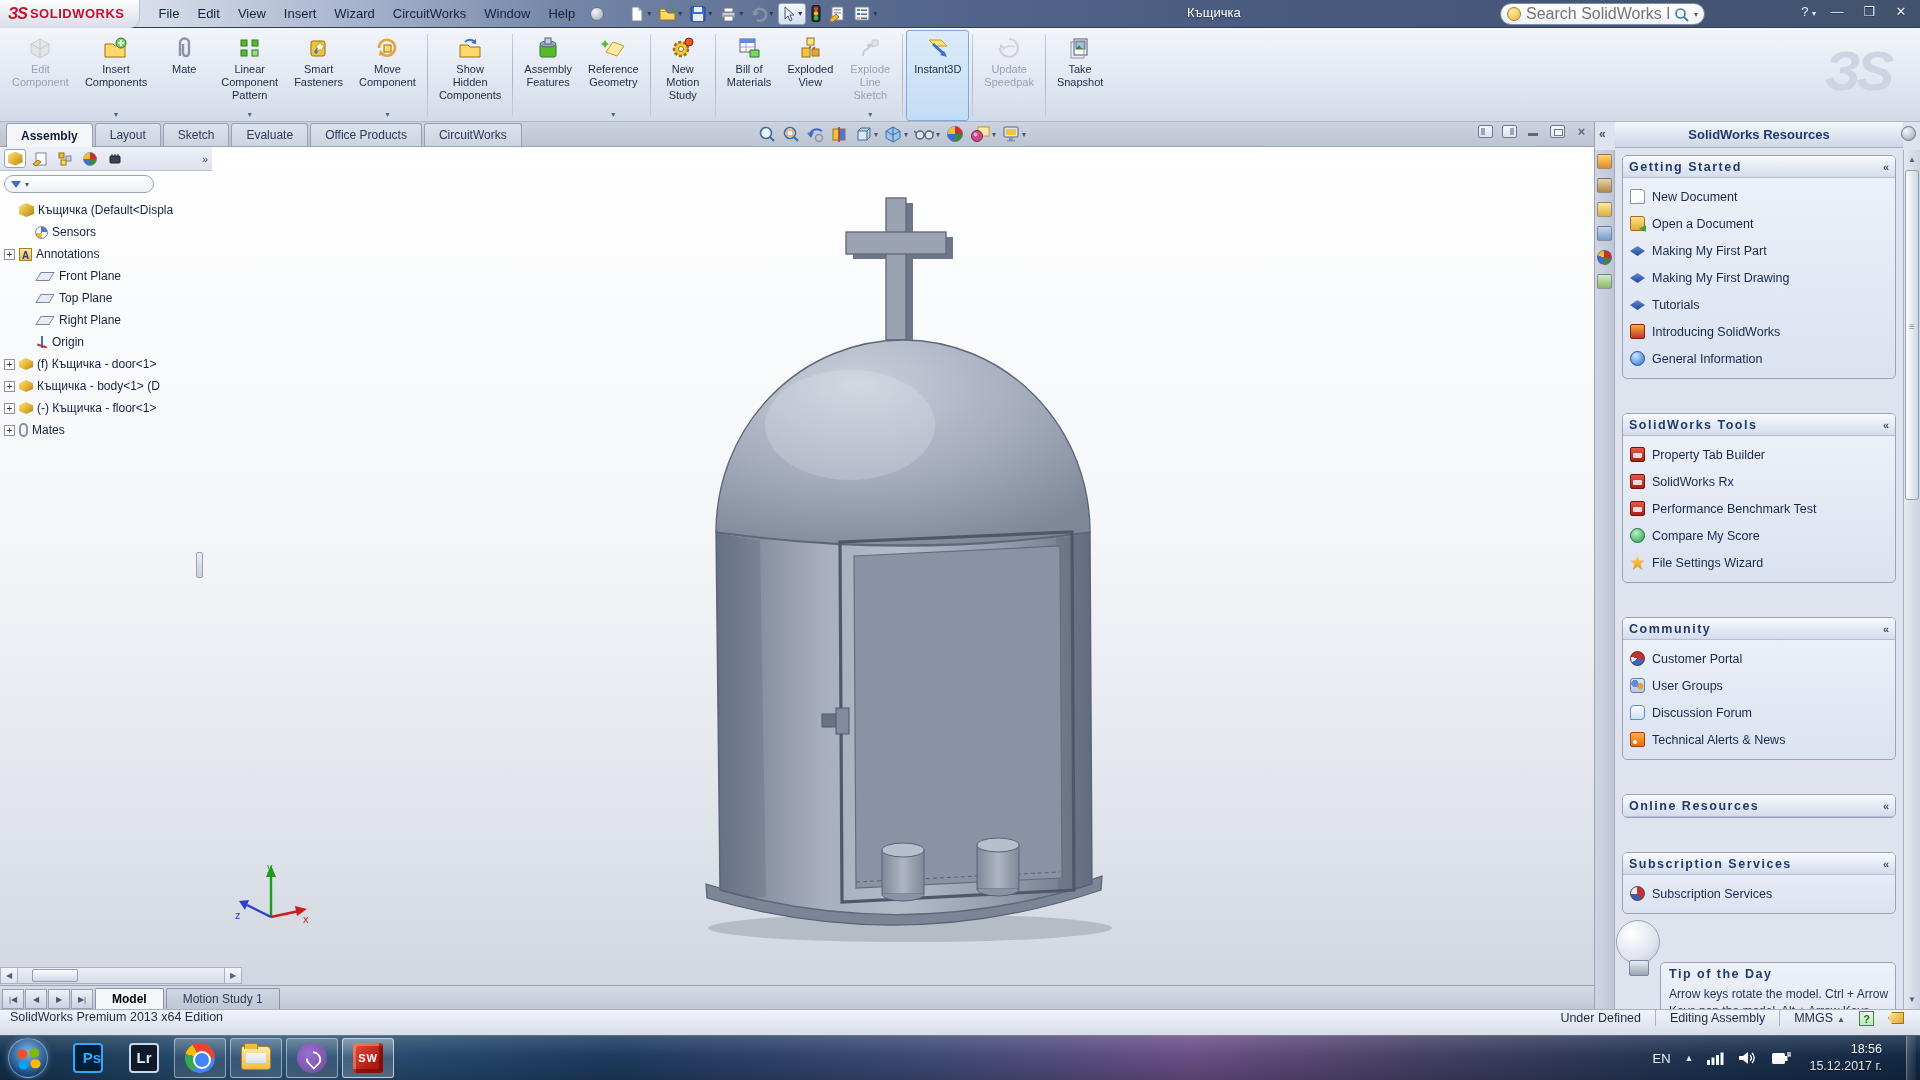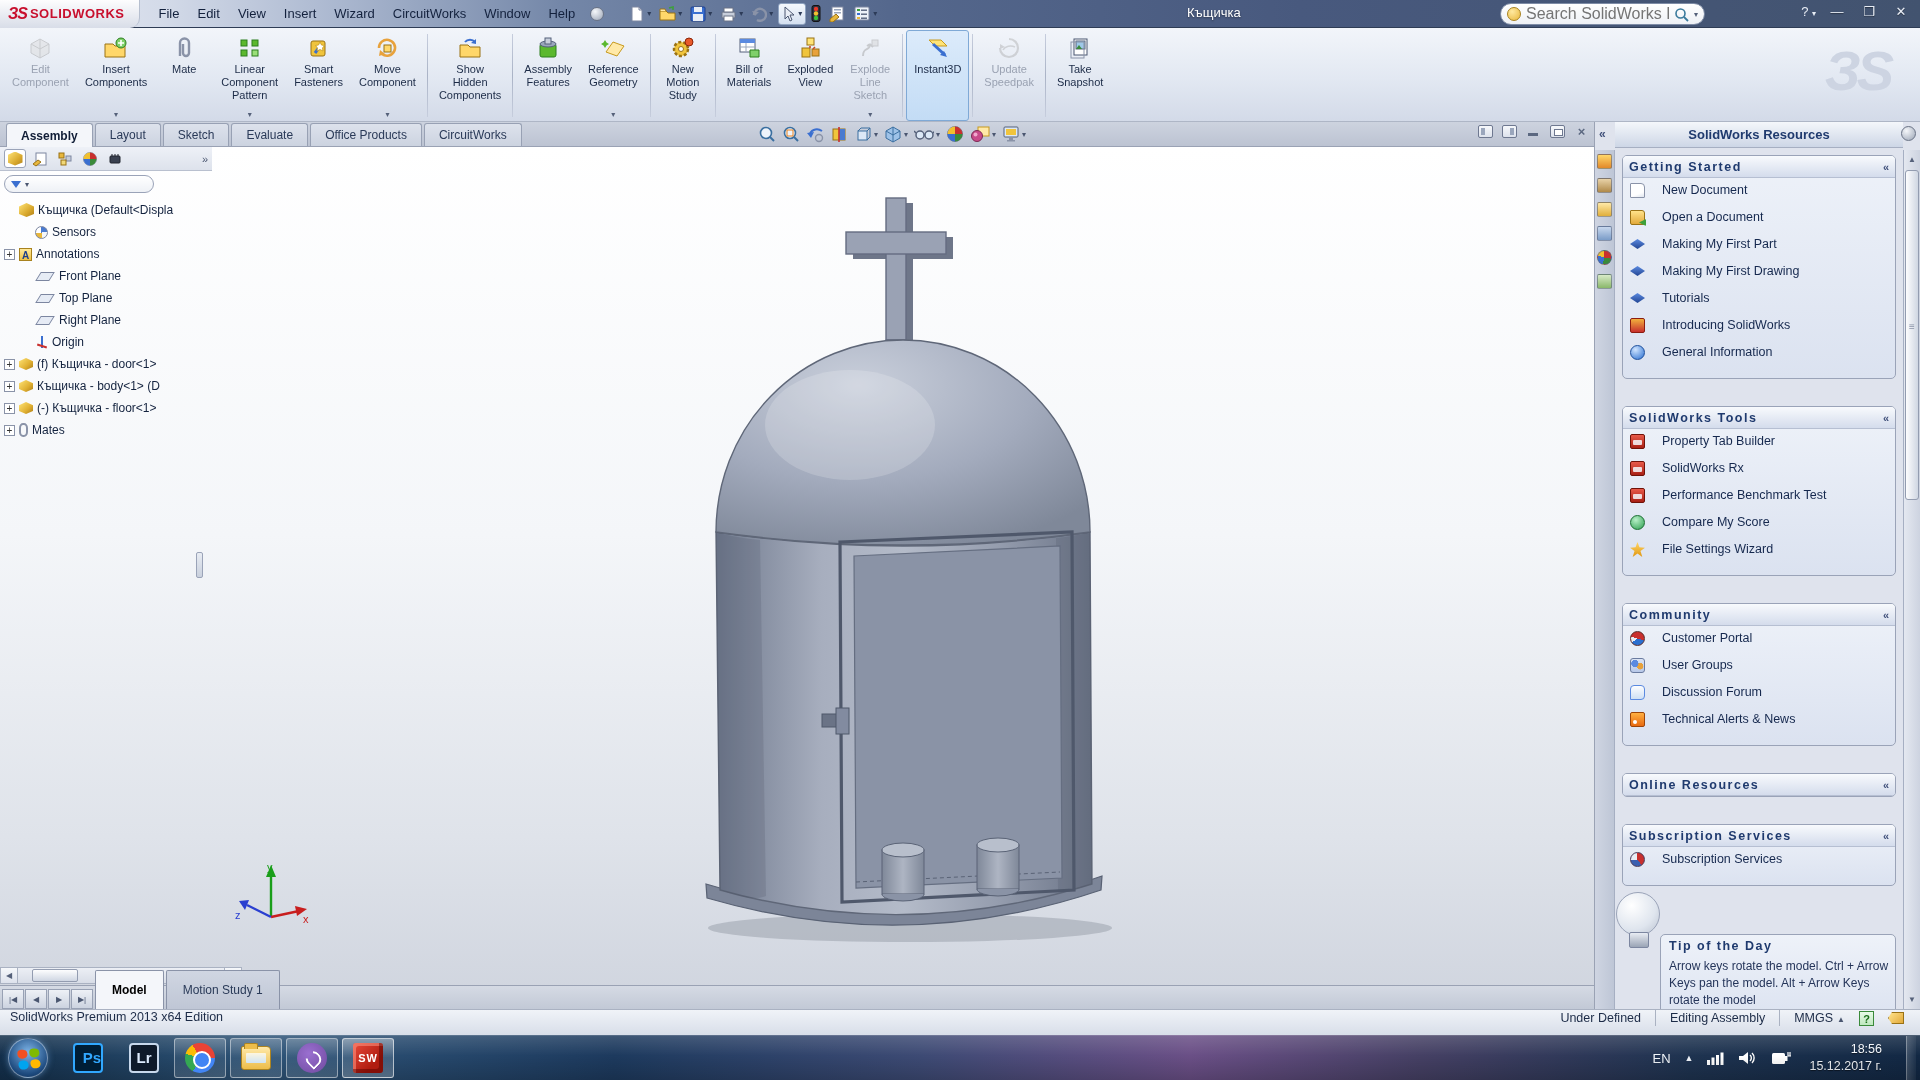--- a/index.html
+++ b/index.html
@@ -123,26 +123,26 @@
   .tp-strip{position:absolute;left:0;top:28px;width:20px;bottom:0;background:linear-gradient(90deg,#cfd5e2,#bec6d6);border-right:1px solid #a6afc2;
     display:flex;flex-direction:column;align-items:center;padding-top:4px;gap:9px}
   .st-ic{width:15px;height:15px;border-radius:2px;border:1px solid rgba(90,100,125,.6)}
   .tp-body{position:absolute;left:20px;top:26px;width:288px;bottom:0;padding:7px 7px 0;overflow:hidden}
   .tp-scroll{position:absolute;right:0;top:28px;width:17px;bottom:0;background:linear-gradient(90deg,#e4e8f0,#cdd3e0);border-left:1px solid #a6afc2}
   .sc-up,.sc-dn{position:absolute;left:1px;width:14px;height:15px;color:#55617a;font-size:8px;text-align:center;line-height:15px}
   .sc-up{top:2px}.sc-dn{bottom:2px}
   .sc-thumb{position:absolute;left:1px;top:20px;width:14px;height:330px;background:linear-gradient(90deg,#fdfdfe,#cfd6e2);border:1px solid #939cb0;border-radius:3px}
   .sc-thumb::after{content:"≡";position:absolute;left:3px;top:150px;color:#8a93a8;font-size:10px}
 
-  .tp-section{border:1px solid #9aa3b8;border-radius:5px;background:linear-gradient(#eef2f9,#dbe2f0);margin-bottom:27px;overflow:hidden}
+  .tp-section{border:1px solid #9aa3b8;border-radius:5px;background:linear-gradient(#eef2f9,#dbe2f0);margin-bottom:34px;overflow:hidden}
   .tp-sec-head{height:22px;background:linear-gradient(#f8fafd,#d4dcec);border-bottom:1px solid #b6bfd2;
     display:flex;align-items:center;padding:0 6px;font-weight:bold;color:#1f3a6e;font-size:12.5px;letter-spacing:1.5px}
   .tp-sec-head .chev{margin-left:auto;color:#40507a;font-size:11px;letter-spacing:0;font-weight:bold}
   .tp-items{padding:5px 4px 6px}
-  .tp-item{display:flex;gap:17px;height:27px;padding:0 3px;color:#15284e;font-size:12.5px;cursor:default}
+  .tp-item{display:flex;align-items:center;gap:7px;height:27px;padding:0 3px;color:#15284e;font-size:12.5px;cursor:default}
   .pi{width:15px;height:15px;flex:none;border-radius:2px}
   .pi-page{background:linear-gradient(160deg,#fff 70%,#dfe5ee);border:1px solid #8a93a8;border-radius:1px 4px 1px 1px}
   .pi-folder{background:linear-gradient(#ffe28a,#e2a93a);border:1px solid #9a7215;border-radius:1px 3px 2px 2px;position:relative}
   .pi-folder::after{content:"";position:absolute;right:-2px;bottom:-2px;width:7px;height:7px;background:#3da03a;clip-path:polygon(0 50%,100% 0,100% 100%);border-radius:1px}
   .pi-cap{height:11px;margin-top:2px;background:linear-gradient(#5b8ae0,#1d3f8c);clip-path:polygon(50% 0,100% 45%,50% 90%,0 45%)}
   .pi-box{background:linear-gradient(#f2b03c,#c8302e);border:1px solid #8c1c10}
   .pi-info{border-radius:50%;background:radial-gradient(circle at 35% 28%,#cfe4ff,#2a6fd0);border:1px solid #1d4f9c}
   .pi-red{background:linear-gradient(#e85a4a,#a82015);border:1px solid #701208;position:relative}
   .pi-red::after{content:"";position:absolute;left:2px;top:5px;right:2px;height:5px;background:#f6f8fb;opacity:.85;border-radius:1px}
   .pi-swirl{border-radius:50%;background:radial-gradient(circle at 38% 30%,#b8f0c8,#2c9e4e);border:1px solid #1a6e32}
@@ -160,21 +160,21 @@
   .tip-title{font-weight:bold;color:#1f3a6e;font-size:12.5px;letter-spacing:1.5px;margin-bottom:5px}
   .tip-text{font-size:12px;color:#25355a;line-height:1.4;width:225px}
   .bulb{position:absolute;left:-6px;top:-42px;width:46px;height:64px}
   .bulb .glass{width:44px;height:44px;border-radius:50%;background:radial-gradient(circle at 35% 30%,#ffffff,#dfe5ee 60%,#b8c0cf);border:1px solid #9aa3b8}
   .bulb .base{width:20px;height:16px;margin:-4px auto 0;background:linear-gradient(#e8ecf3,#9aa4b5);border:1px solid #7c86a0;border-radius:2px}
 
   
   .modeltabs{position:absolute;top:985px;left:0;width:1594px;height:24px;background:linear-gradient(#d5dae4,#c2c9d6);border-top:1px solid #9aa2b4;display:flex;align-items:flex-end}
   .mt-nav{display:flex;gap:1px;padding:0 2px 0 2px}
   .mt-btn{width:22px;height:20px;background:linear-gradient(#eef1f6,#ccd3e0);border:1px solid #98a1b4;color:#4a5670;font-size:8px;text-align:center;line-height:19px}
-  .mtab{padding:12px 16px;font-size:12px;border:1px solid #8a93a8;border-bottom:none;background:linear-gradient(#d0d6e2,#bfc6d5);color:#2a3a58;border-radius:2px 2px 0 0;margin-right:2px}
+  .mtab{padding:3px 16px;font-size:12px;border:1px solid #8a93a8;border-bottom:none;background:linear-gradient(#d0d6e2,#bfc6d5);color:#2a3a58;border-radius:2px 2px 0 0;margin-right:2px}
   .mtab.active{background:#f4f6fa;font-weight:bold;color:#000}
 
   
   .statusbar{position:absolute;top:1009px;left:0;width:1920px;height:26px;background:linear-gradient(#f0f3f8,#d8dee9);
     border-top:1px solid #aab2c2;display:flex;align-items:flex-start;padding:0 10px;color:#1c2b47;font-size:12.5px}
   .sb-right{margin-left:auto;display:flex;align-items:center;gap:14px}
   .sb-sep{width:1px;height:16px;background:#aab2c2}
   .sb-caret{font-size:8px;color:#4a5670;margin-left:4px}
   .sb-q{width:15px;height:15px;background:linear-gradient(#e8fbe8,#bfe8bf);border:1px solid #3a8a3a;color:#1a6e1a;font:bold 11px/14px "Liberation Sans",sans-serif;text-align:center}
   .sb-q::before{content:"?"}

